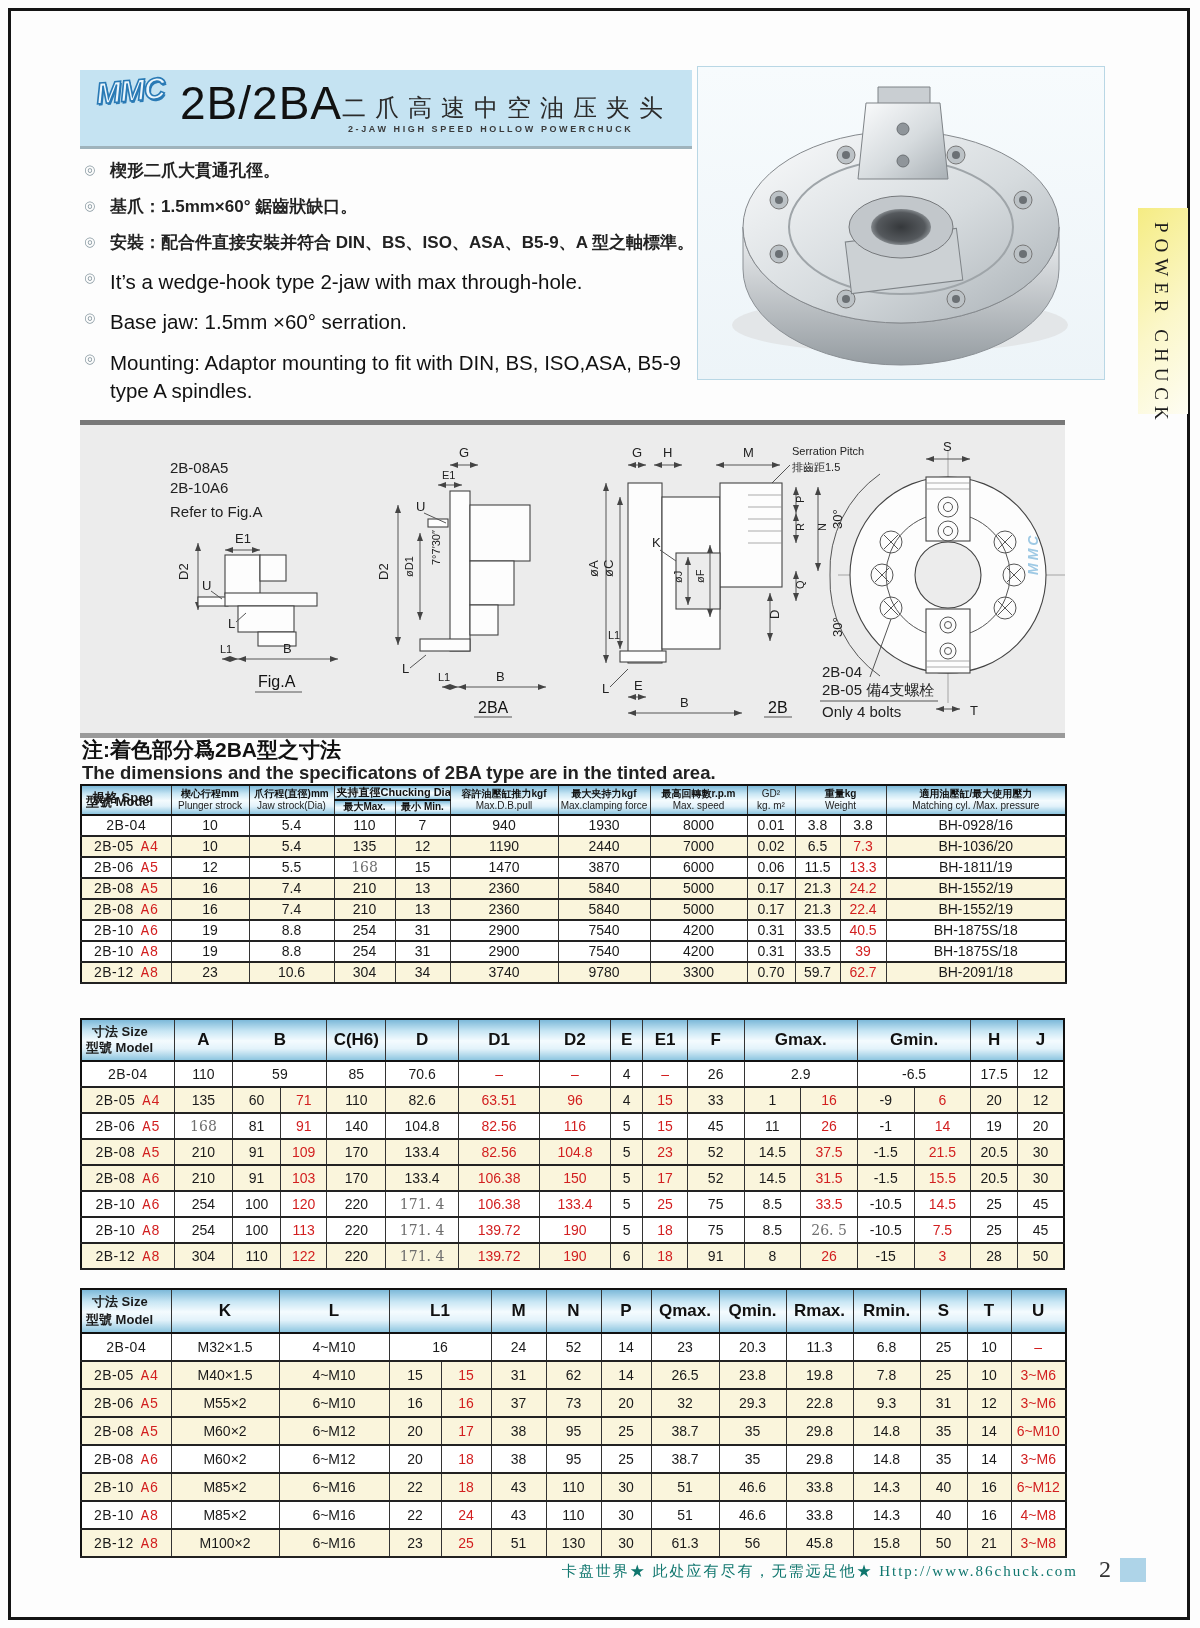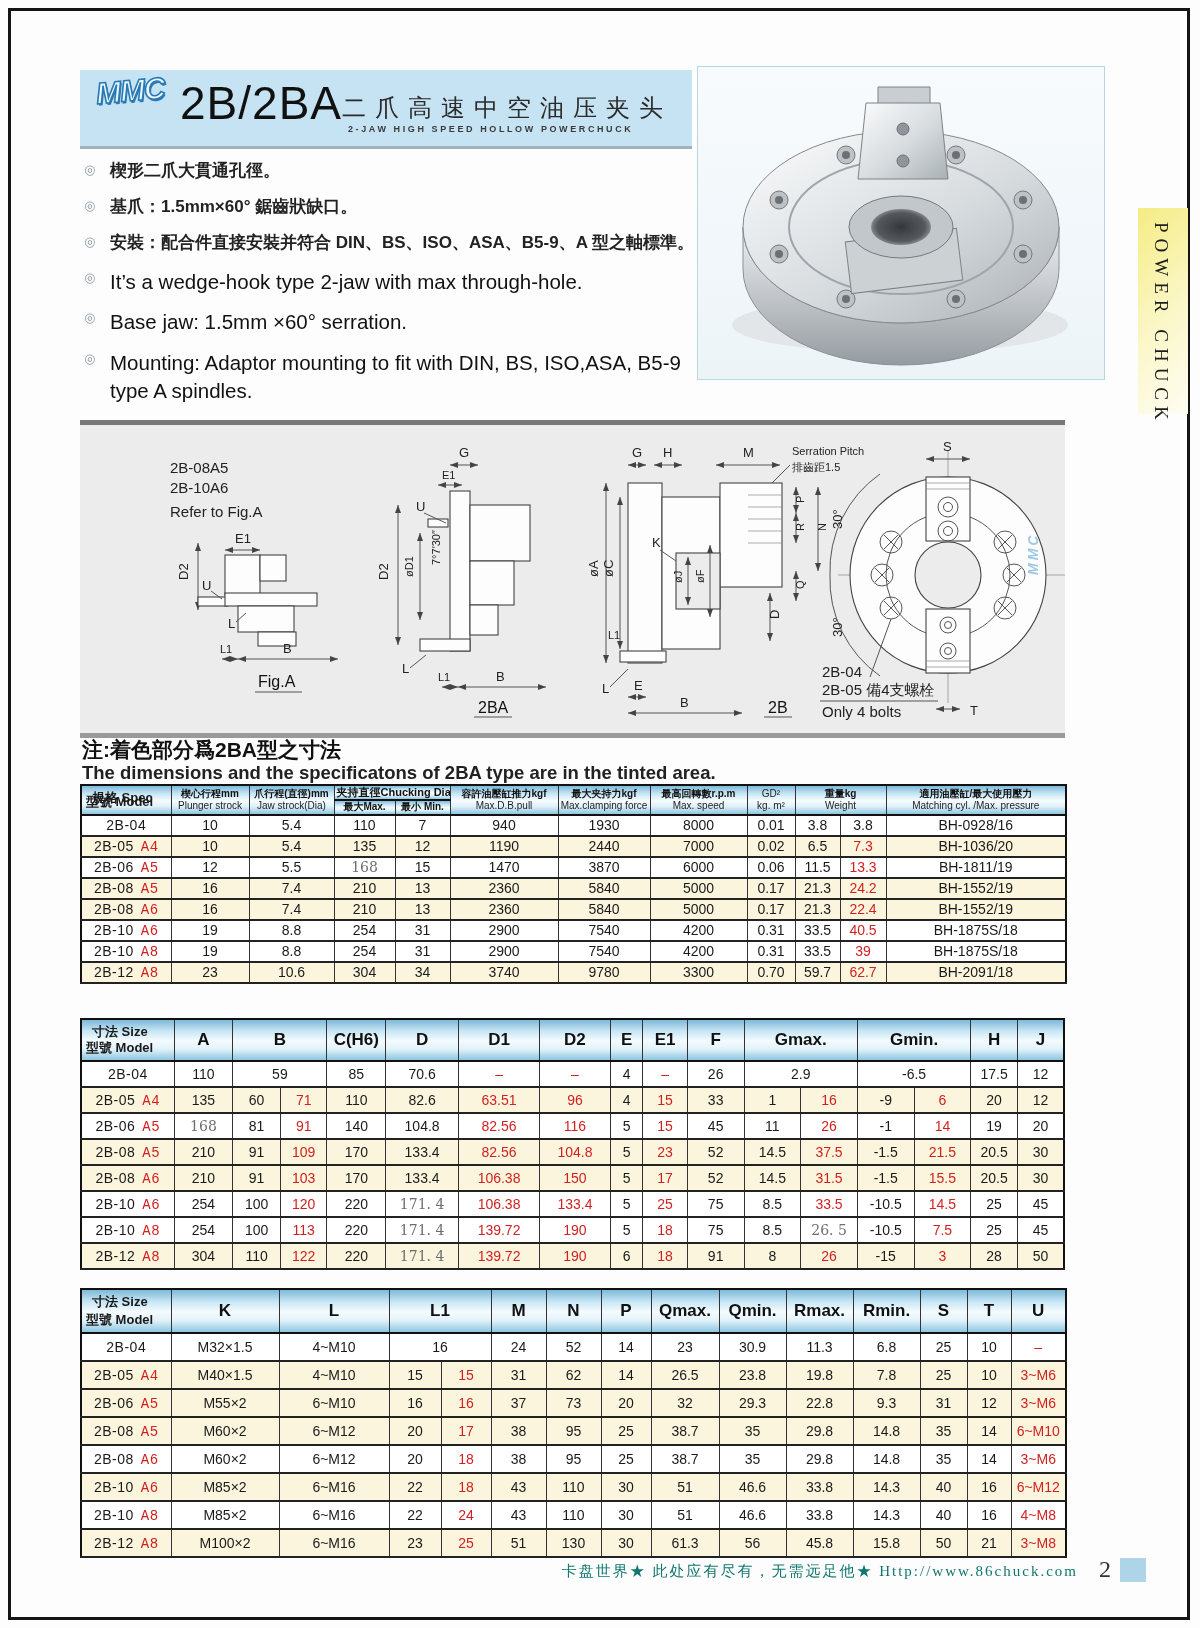--- a/index.html
+++ b/index.html
@@ -764,21 +764,21 @@
     <tbody id="size2-body">
         <tr>
           <td class="model"><span>2B-04</span></td>
           <td>M32×1.5</td>
           <td>4~M10</td>
           <td colspan="2">16</td>
           <td>24</td>
           <td>52</td>
           <td>14</td>
           <td>23</td>
-          <td>30.9</td>
+          <td>20.3</td>
           <td>11.3</td>
           <td>6.8</td>
           <td>25</td>
           <td>10</td>
           <td class="red">–</td>
         </tr>
         <tr class="tinted">
           <td class="model"><span>2B-05</span><span class="suffix">A4</span></td>
           <td>M40×1.5</td>
           <td>4~M10</td>

